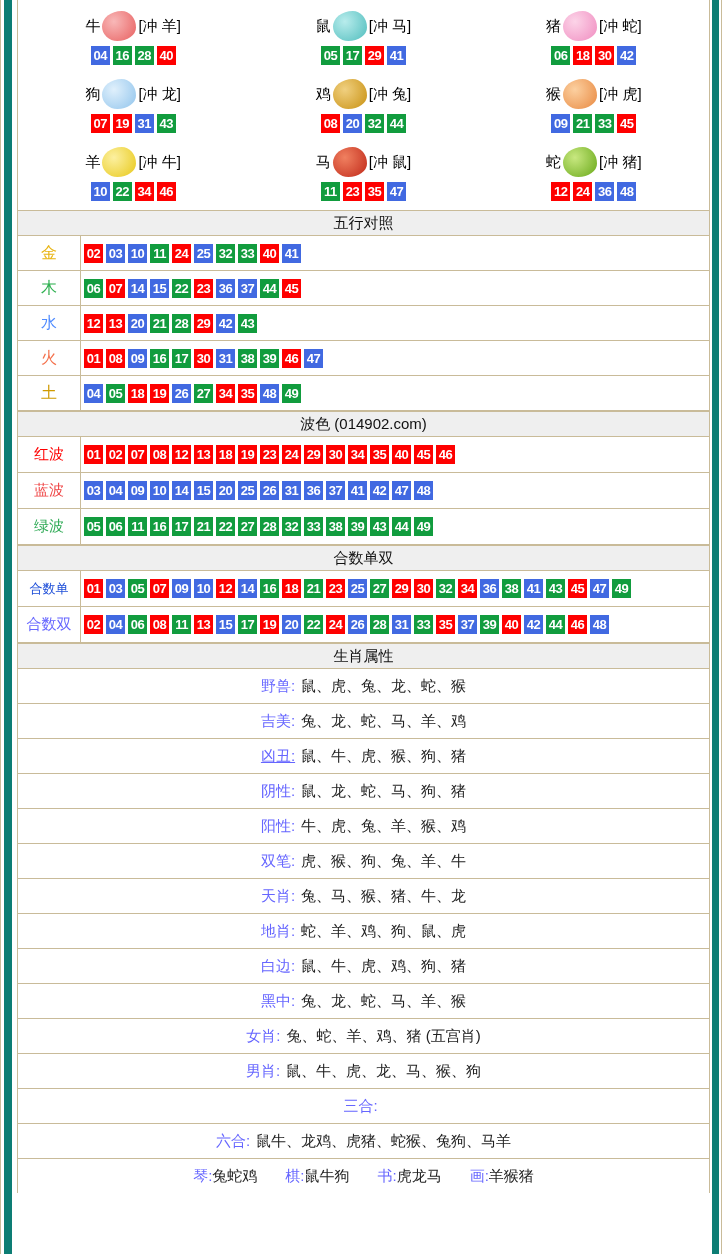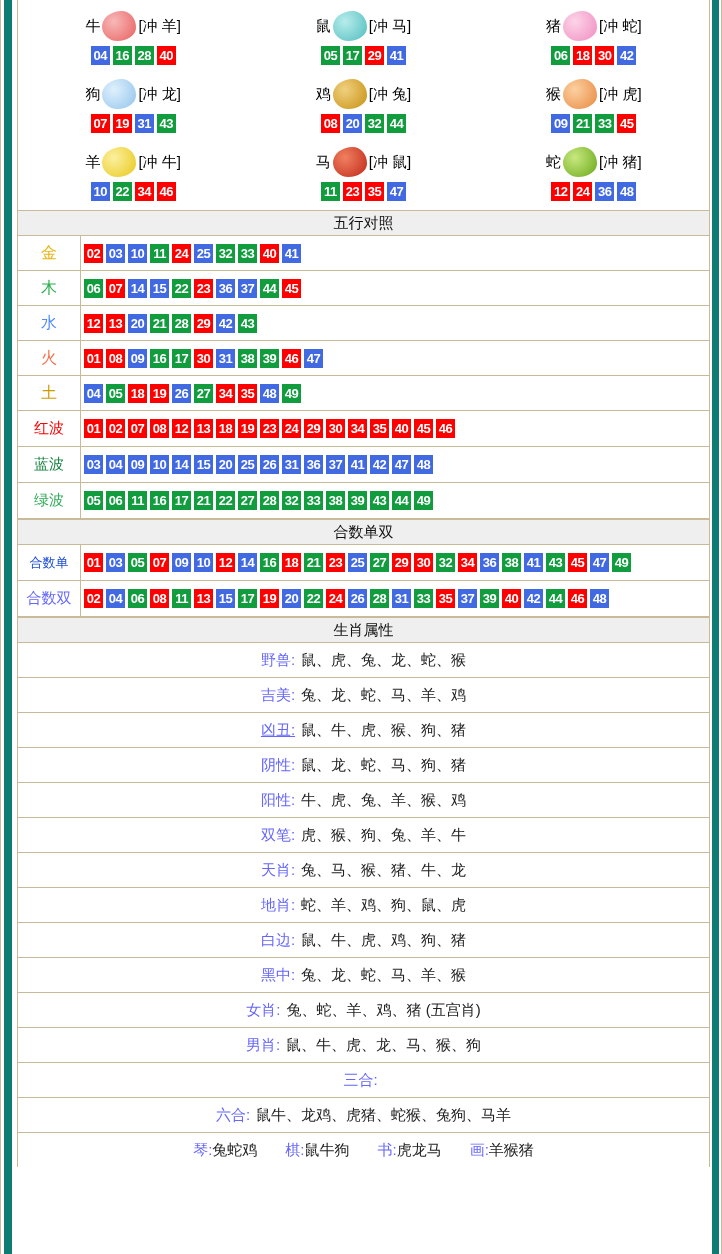--- a/index.html
+++ b/index.html
@@ -233,20 +233,21 @@
             <span class="ball" style="background: rgb(254, 0, 0);">19</span>
             <span class="ball" style="background: rgb(65, 105, 225);">26</span>
             <span class="ball" style="background: rgb(17, 156, 62);">27</span>
             <span class="ball" style="background: rgb(254, 0, 0);">34</span>
             <span class="ball" style="background: rgb(254, 0, 0);">35</span>
             <span class="ball" style="background: rgb(65, 105, 225);">48</span>
             <span class="ball" style="background: rgb(17, 156, 62);">49</span>
           </div>
         </div>
       </div>
+    <div class="section-header">波色 (014902.com)</div>
     <div id="wave-rows">
         <div class="data-row h35">
           <span class="lbl" style="color: rgb(254, 0, 0); font-size: 15px;">红波</span>
           <div class="nums">
             <span class="ball" style="background: rgb(254, 0, 0);">01</span>
             <span class="ball" style="background: rgb(254, 0, 0);">02</span>
             <span class="ball" style="background: rgb(254, 0, 0);">07</span>
             <span class="ball" style="background: rgb(254, 0, 0);">08</span>
             <span class="ball" style="background: rgb(254, 0, 0);">12</span>
             <span class="ball" style="background: rgb(254, 0, 0);">13</span>
@@ -257,21 +258,21 @@
             <span class="ball" style="background: rgb(254, 0, 0);">29</span>
             <span class="ball" style="background: rgb(254, 0, 0);">30</span>
             <span class="ball" style="background: rgb(254, 0, 0);">34</span>
             <span class="ball" style="background: rgb(254, 0, 0);">35</span>
             <span class="ball" style="background: rgb(254, 0, 0);">40</span>
             <span class="ball" style="background: rgb(254, 0, 0);">45</span>
             <span class="ball" style="background: rgb(254, 0, 0);">46</span>
           </div>
         </div>
         <div class="data-row h35">
-          <span class="lbl" style="color: #15803d; font-size: 15px;">蓝波</span>
+          <span class="lbl" style="color: #ef4444; font-size: 15px;">蓝波</span>
           <div class="nums">
             <span class="ball" style="background: rgb(65, 105, 225);">03</span>
             <span class="ball" style="background: rgb(65, 105, 225);">04</span>
             <span class="ball" style="background: rgb(65, 105, 225);">09</span>
             <span class="ball" style="background: rgb(65, 105, 225);">10</span>
             <span class="ball" style="background: rgb(65, 105, 225);">14</span>
             <span class="ball" style="background: rgb(65, 105, 225);">15</span>
             <span class="ball" style="background: rgb(65, 105, 225);">20</span>
             <span class="ball" style="background: rgb(65, 105, 225);">25</span>
             <span class="ball" style="background: rgb(65, 105, 225);">26</span>

